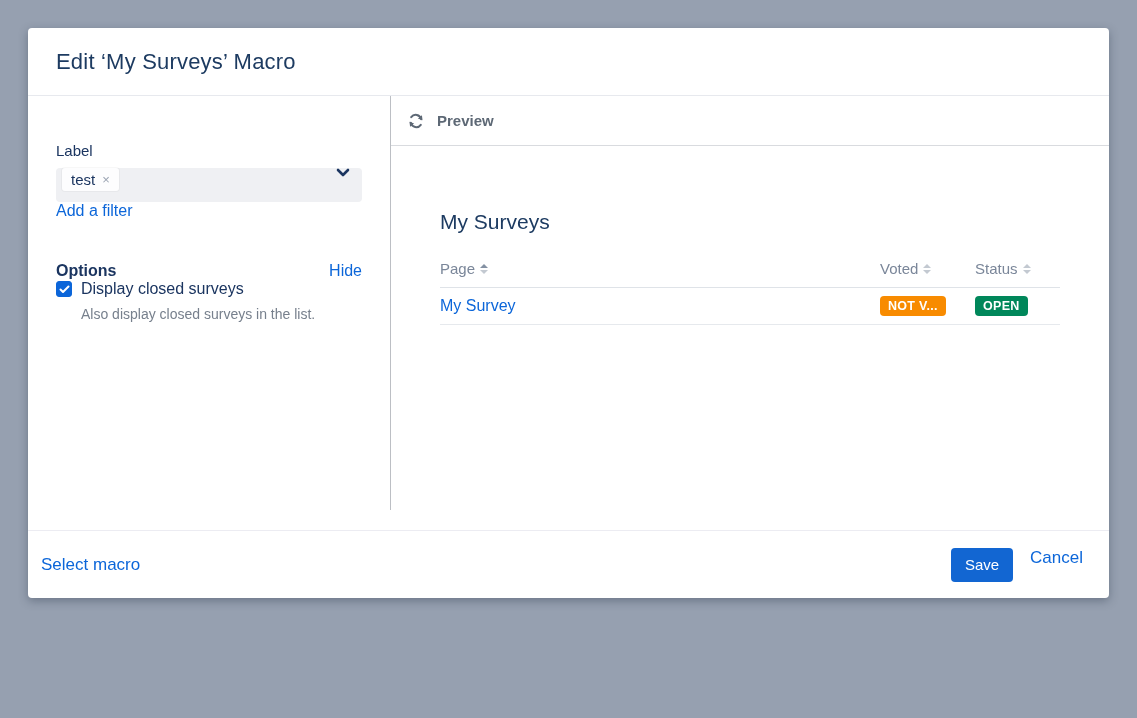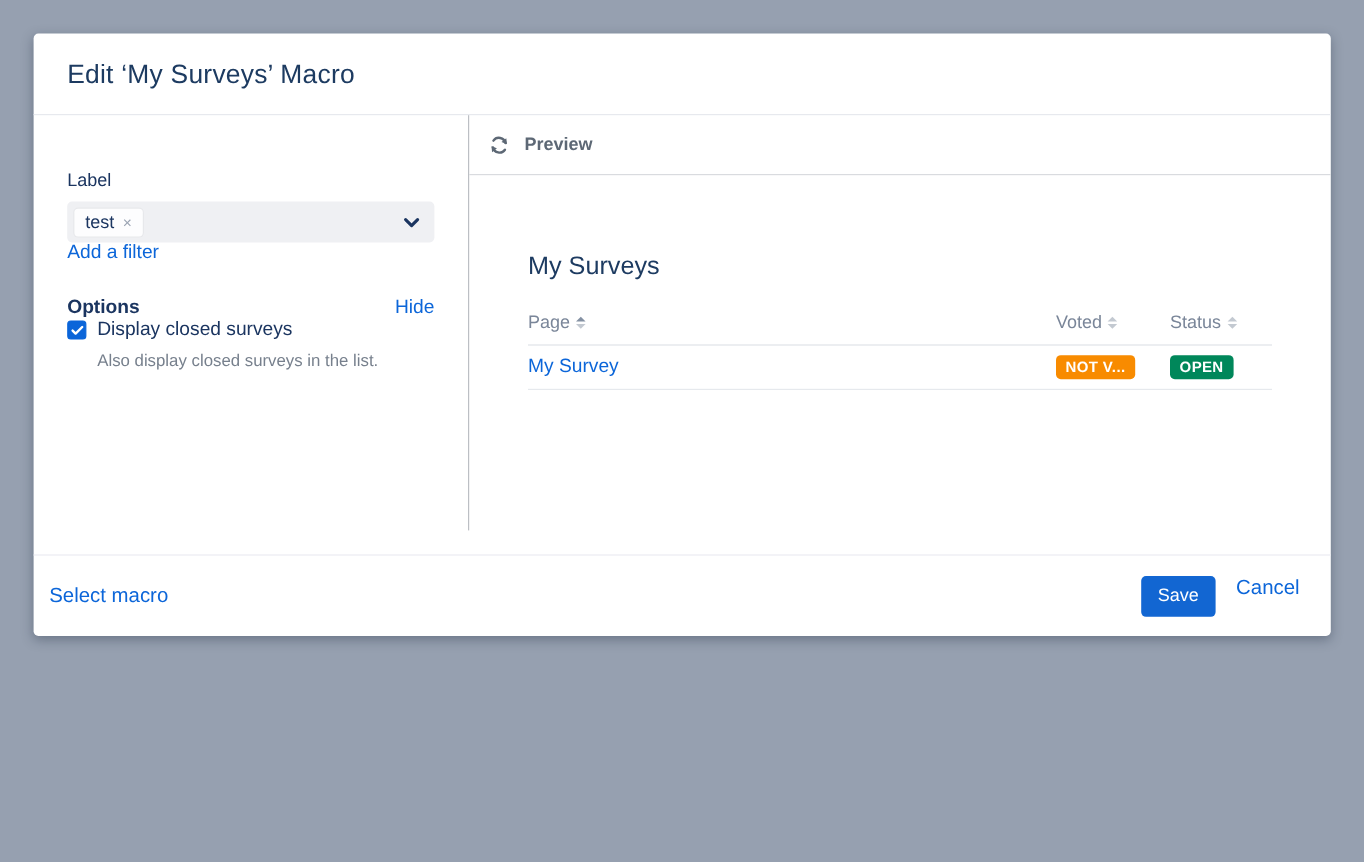--- a/index.html
+++ b/index.html
@@ -5,21 +5,21 @@
   * { margin:0; padding:0; box-sizing:border-box; }
   html,body { width:1137px; height:718px; }
   body { font-family:"Liberation Sans","DejaVu Sans",sans-serif; }
 
   .backdrop {
     position:relative; width:1137px; height:718px;
     background:#96a0b0; overflow:hidden;
   }
   .dialog {
     position:absolute; left:28px; top:28px;
-    width:1081px; height:502px;
+    width:1081px; height:570px;
     background:#ffffff; border-radius:4px;
     box-shadow:0 3px 10px rgba(30,40,60,.35);
     display:flex; flex-direction:column;
   }
 
   
   .dialog-header {
     height:68px; flex:0 0 68px;
     display:flex; align-items:center;
     padding:0 28px;
@@ -33,38 +33,38 @@
   .dialog-body { flex:1 1 auto; display:flex; min-height:0; }
 
   .left-panel {
     width:363px; flex:0 0 363px;
     border-right:1px solid #bcbfc4;
     padding:46px 28px 0 28px;
   }
   .field-label { font-size:15px; color:#1b3560; margin-bottom:9px; }
   .select-box {
     height:34px; background:#eff0f3; border-radius:4px;
-    display:flex; align-items:center; padding:0 12px 0 6px;
+    display:flex; align-items:flex-start; padding:0 12px 0 6px;
     cursor:pointer;
   }
   .tag {
     background:#fdfdfe; border-radius:3px;
     display:inline-flex; align-items:center; gap:7px;
     padding:3px 9px; box-shadow:0 0 0 1px rgba(0,0,0,.03);
   }
   .tag-text { font-size:15px; color:#1b3560; }
   .tag-remove { font-size:13px; color:#9aa3b2; cursor:pointer; line-height:1; }
   .select-chevron { margin-left:auto; display:flex; align-items:center; }
 
   .link { color:#0c66d9; text-decoration:none; cursor:pointer; }
 
   .add-filter { display:inline-block; font-size:16px; }
 
   .options-row {
-    margin-top:28px; display:flex; align-items:baseline; justify-content:space-between;
+    margin-top:42px; display:flex; align-items:baseline; justify-content:space-between;
   }
   .options-heading { font-size:16px; font-weight:700; color:#1b3560; }
   .hide-link { font-size:16px; }
 
   .checkbox-row { display:flex; align-items:center; gap:9px; }
   .checkbox {
     width:16px; height:16px; border-radius:3px;
     border:1px solid #b0b7c3; background:#fff;
     display:flex; align-items:center; justify-content:center;
     cursor:pointer; flex:0 0 16px;

